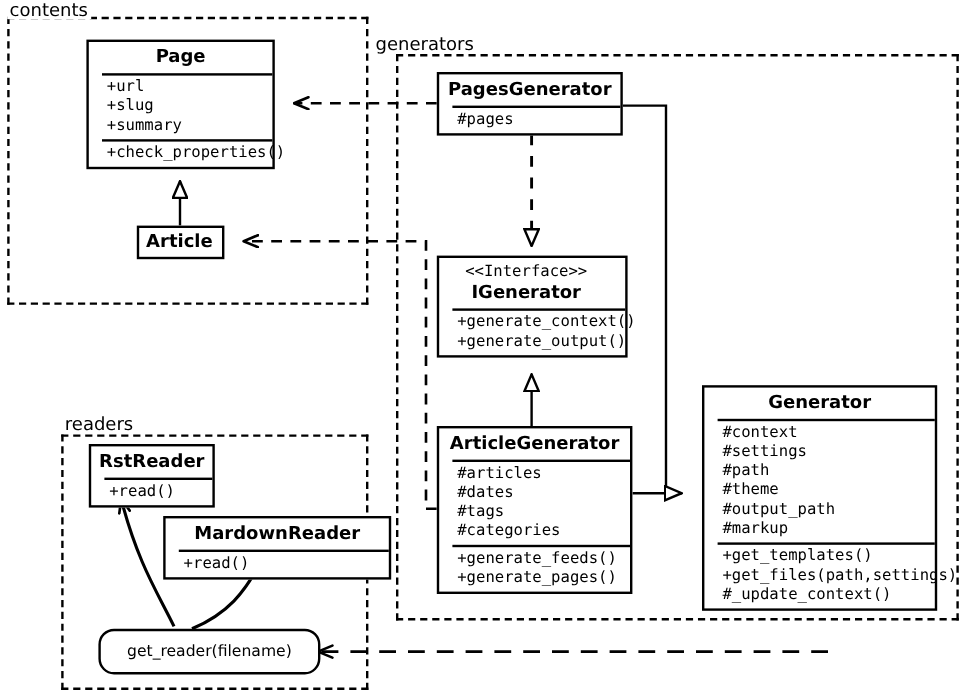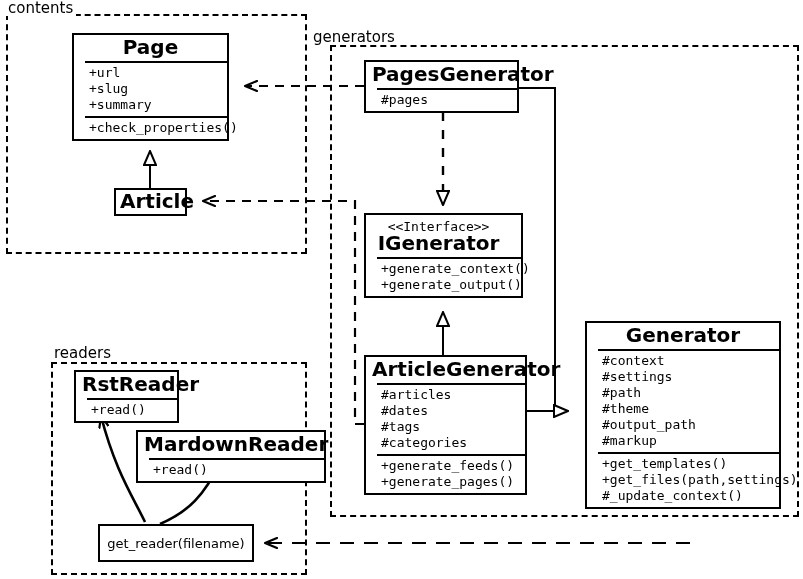--- a/index.html
+++ b/index.html
@@ -44,21 +44,21 @@
   
   .uml {
     position: absolute;
     border: 2px solid #000;
     background: #ffffff;
     box-sizing: border-box;
     z-index: 5;
   }
   .uml-name {
     font-weight: bold;
-    font-size: 20px;
+    font-size: 15px;
     text-align: center;
     padding: 4px 6px 5px 6px;
     line-height: 17px;
     color: #000;
   }
   .uml-stereo {
     font-weight: normal;
     font-size: 13px;
     text-align: center;
     line-height: 16px;
@@ -240,17 +240,17 @@
     </div>
   </div>
 
   <div class="uml" style="left:136px; top:430px; width:190px;">
     <div class="uml-name">MardownReader</div>
     <div class="uml-compartment">
       <div class="uml-member">+read()</div>
     </div>
   </div>
 
-  <div class="plain-box" style="left:98px; top:524px; width:156px; height:38px;">
+  <div class="plain-box" style="left:82px; top:524px; width:185px; height:38px;border-radius:13px;">
     <span>get_reader(filename)</span>
   </div>
 
 </div>
 
 </body></html>

